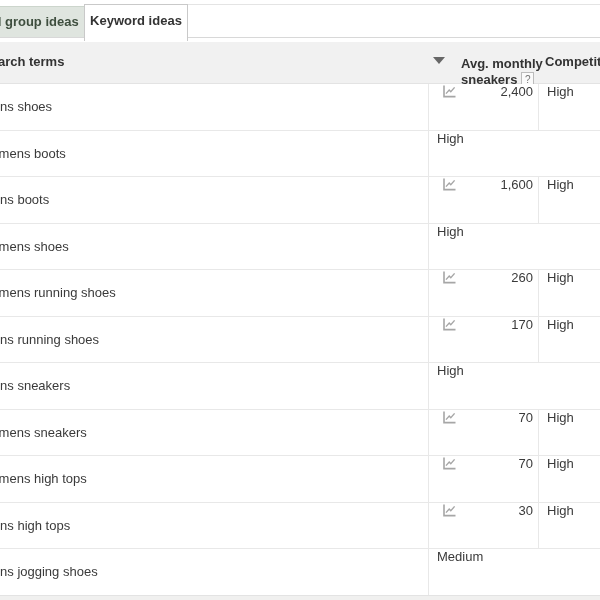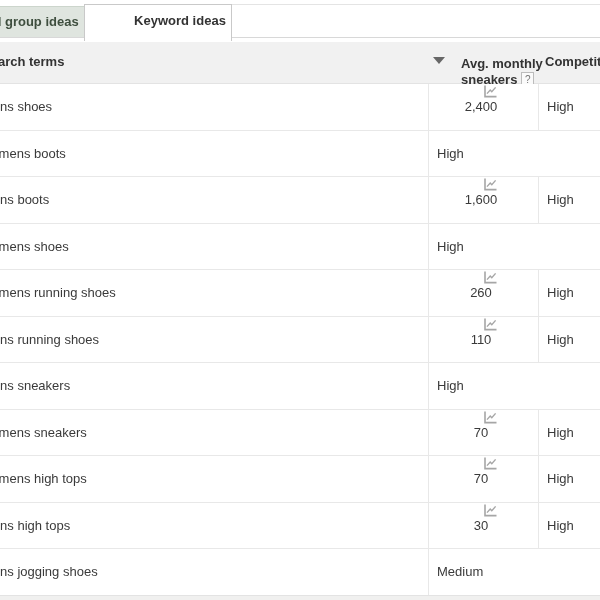--- a/index.html
+++ b/index.html
@@ -5,21 +5,21 @@
   html,body{margin:0;padding:0;}
   body{width:600px;height:600px;overflow:hidden;background:#fff;
        font-family:"Liberation Sans","DejaVu Sans",sans-serif;font-size:13px;color:#3a3a3a;}
   .screen{position:relative;width:600px;height:600px;overflow:hidden;background:#fff;}
 
   
   .tabbar{position:absolute;top:5px;left:0;width:600px;height:32px;}
   .tab-topline{position:absolute;top:-1px;left:188px;width:412px;height:1px;background:#e4e4e4;}
   .tab-bottomline{position:absolute;top:32px;left:0;width:600px;height:1px;background:#d8d8d8;}
   .tab{position:absolute;top:1px;height:31px;line-height:31px;font-weight:bold;
-       text-align:center;white-space:nowrap;cursor:pointer;padding-left:44px;}
+       text-align:center;white-space:nowrap;cursor:pointer;}
   .tab-inactive{left:-37px;padding:0 20px;background:#dfe5df;color:#3e4e3e;
        border:1px solid #ccd5cc;border-bottom:none;height:30px;line-height:30px;top:1px;z-index:1;}
   .tab-active{left:84px;width:102px;top:-1px;height:36px;line-height:32px;background:#fff;
        border:1px solid #c9c9c9;border-bottom:none;color:#333;z-index:2;}
 
   
   .thead{position:absolute;top:42px;left:0;width:600px;height:41px;background:#f1f1f1;
          border-bottom:1px solid #e3e3e3;font-weight:bold;color:#333;}
   .th-terms{position:absolute;left:-18px;top:12px;white-space:nowrap;cursor:pointer;}
   .sort-arrow{position:absolute;left:433px;top:15px;width:0;height:0;cursor:pointer;
@@ -28,24 +28,24 @@
   .help-box{display:inline-block;width:13px;height:13px;line-height:13px;text-align:center;
        font-size:10px;font-weight:normal;color:#757575;background:#fafafa;border:1px solid #bcbcbc;
        margin-left:4px;box-sizing:border-box;vertical-align:1px;cursor:pointer;}
   .th-comp{position:absolute;left:545px;top:12px;white-space:nowrap;cursor:pointer;}
 
   
   .tbody{position:absolute;top:84px;left:0;width:600px;}
   .row{display:flex;align-items:stretch;height:45.5px;border-bottom:1px solid #e8e8e8;background:#fff;}
   .cell-term{width:428px;border-right:1px solid #e8e8e8;display:flex;align-items:center;}
   .cell-term .term{margin-left:-18px;white-space:nowrap;}
-  .cell-avg{width:110px;border-right:1px solid #e8e8e8;display:flex;align-items:center;box-sizing:border-box;flex-direction:column;}
+  .cell-avg{width:110px;border-right:1px solid #e8e8e8;display:flex;box-sizing:border-box;}
   .trend{margin-left:12px;display:inline-flex;cursor:pointer;}
   .val{flex:1;text-align:right;padding-right:5px;white-space:nowrap;}
-  .cell-comp{flex:1;display:flex;align-items:center;padding-left:8px;white-space:nowrap;}
+  .cell-comp{flex:1;display:flex;align-items:flex-start;padding-left:8px;white-space:nowrap;}
 
   .bottom-strip{position:absolute;top:595px;left:0;width:600px;height:5px;
        background:#f0f0ef;border-top:1px solid #e3e3e3;}
 </style>
 </head>
 <body>
 
 <div class="screen">
 
   <div class="tabbar">
@@ -146,21 +146,21 @@
     <div class="cell-term">
       <span class="term">mens running shoes</span>
     </div>
     <div class="cell-avg">
       <span class="trend">
         <svg width="16" height="15" viewBox="0 0 16 15">
           <path d="M3 1.5 V12.6 H14.5" fill="none" stroke="#a6a6a6" stroke-width="1.6"></path>
           <path d="M5 9.6 L8.2 6 L9.8 7.8 L13.6 3.4" fill="none" stroke="#a6a6a6" stroke-width="1.4"></path>
         </svg>
       </span>
-      <span class="val">110</span>
+      <span class="val">170</span>
     </div>
     <div class="cell-comp">
       <span class="comp-val">High</span>
     </div>
   </div>
 
   <div class="row">
     <div class="cell-term">
       <span class="term">mens sneakers</span>
     </div>

